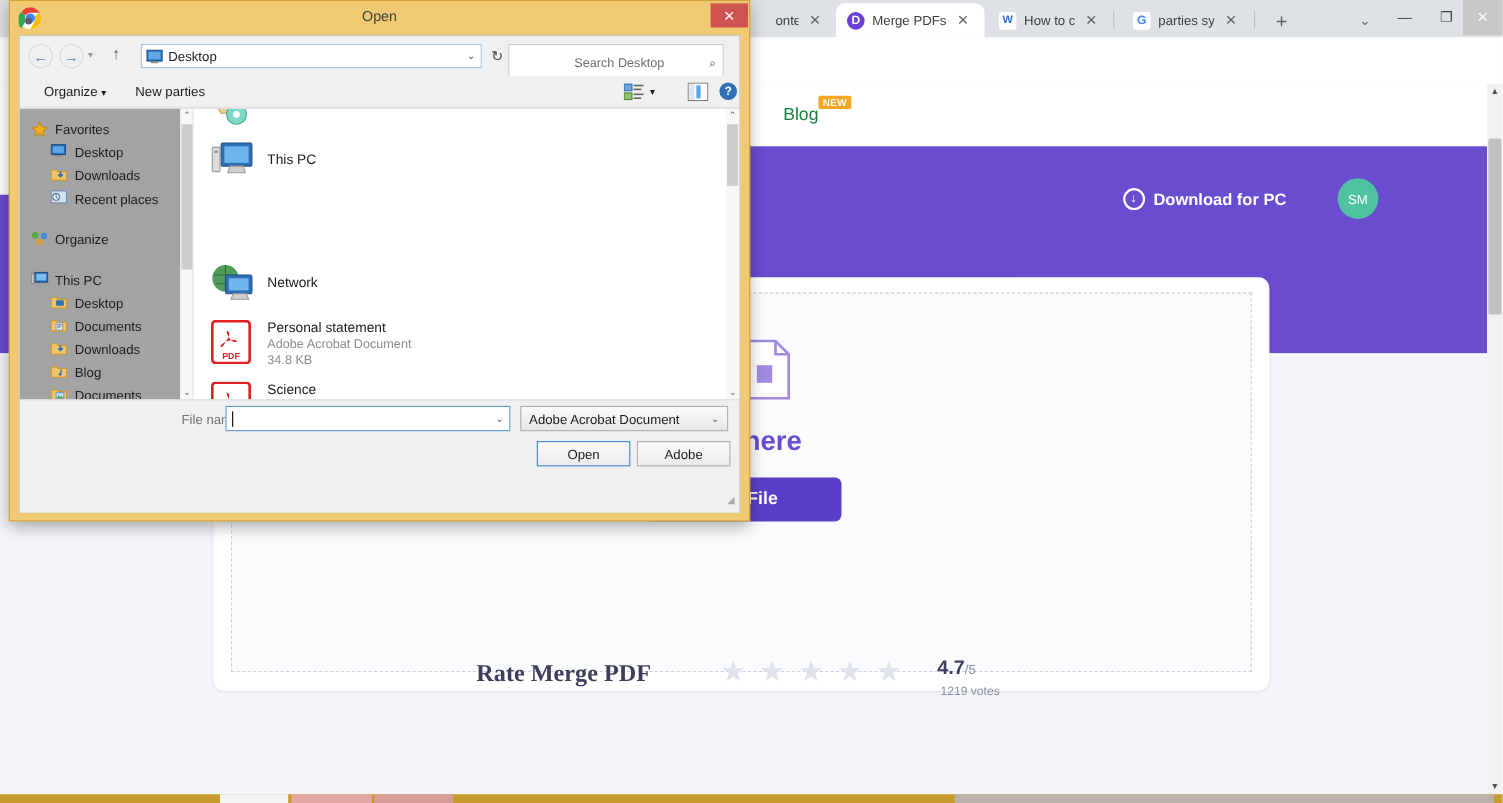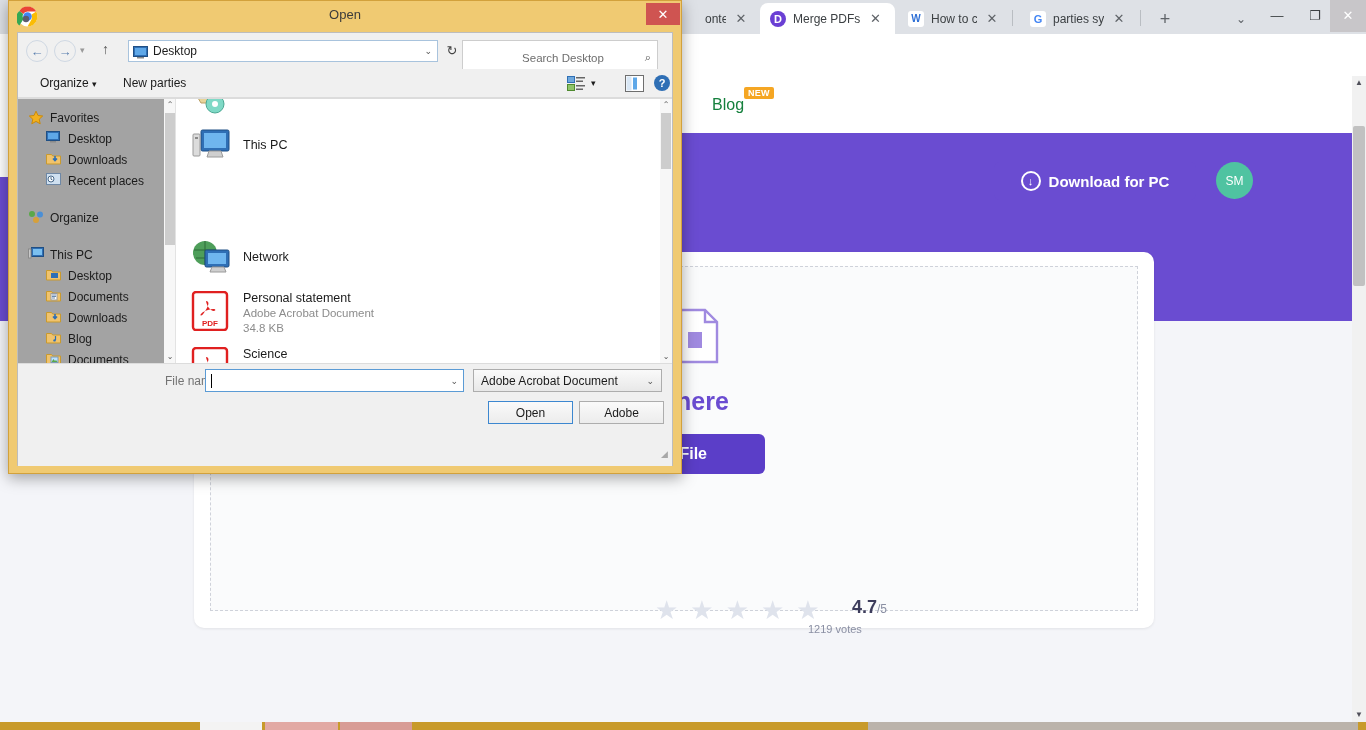--- a/index.html
+++ b/index.html
@@ -71,21 +71,21 @@
       border-radius:6px; color:#fff; font-size:16px; font-weight:bold;
       display:flex; align-items:center; justify-content:center; }
 
   .rate-row { position:absolute; left:0; top:510px; width:1352px; height:70px; }
   .rate-title { position:absolute; left:433px; top:13px; font-size:22px; font-weight:bold;
       color:#3d3d5c; font-family:"Liberation Serif", serif; }
   .stars { position:absolute; left:655px; top:11px; display:flex; gap:12px; }
   .star { font-size:26px; color:#dfe3ec; line-height:1; }
   .rate-score { position:absolute; left:852px; top:11px; font-size:18px; font-weight:bold; color:#3d3d5c; }
   .rate-denom { font-size:12px; font-weight:normal; color:#8a8fa3; }
-  .rate-votes { position:absolute; left:808px; top:37px; font-size:11px; color:#8a8fa3;text-align:right; }
+  .rate-votes { position:absolute; left:855px; top:37px; font-size:11px; color:#8a8fa3;text-align:right; }
 
   
   .pg-scroll { position:absolute; left:1352px; top:76px; width:14px; height:646px; background:#f1f1f1; }
   .pg-scroll .arrowup, .pg-scroll .arrowdn { position:absolute; left:0; width:14px; height:14px; text-align:center; line-height:13px; font-size:8px; color:#50505a; }
   .pg-scroll .arrowup { top:0; }
   .pg-scroll .arrowdn { bottom:0; }
   .pg-thumb { position:absolute; left:1px; top:50px; width:12px; height:160px; background:#c1c1c1; border-radius:2px; }
 
   
   .taskbar { position:absolute; left:0; top:722px; width:1366px; height:8px; background:#c89a2b; }
@@ -272,20 +272,21 @@
       </div>
     </div>
 
     <div class="dl-btn">
       <span class="dl-circle">↓</span>
       <span>Download for PC</span>
     </div>
     <div class="avatar">SM</div>
 
     <div class="rate-row">
+      <div class="rate-title">Rate Merge PDF</div>
       <div class="stars">
         <span class="star">★</span>
         <span class="star">★</span>
         <span class="star">★</span>
         <span class="star">★</span>
         <span class="star">★</span>
       </div>
       <div class="rate-score">
         <span>4.7</span><span class="rate-denom">/5</span>
       </div>

